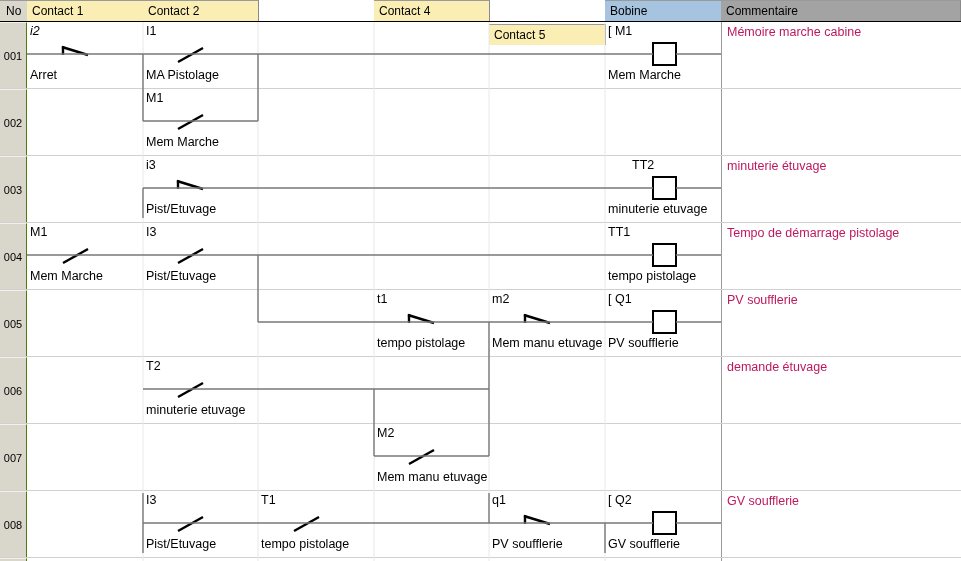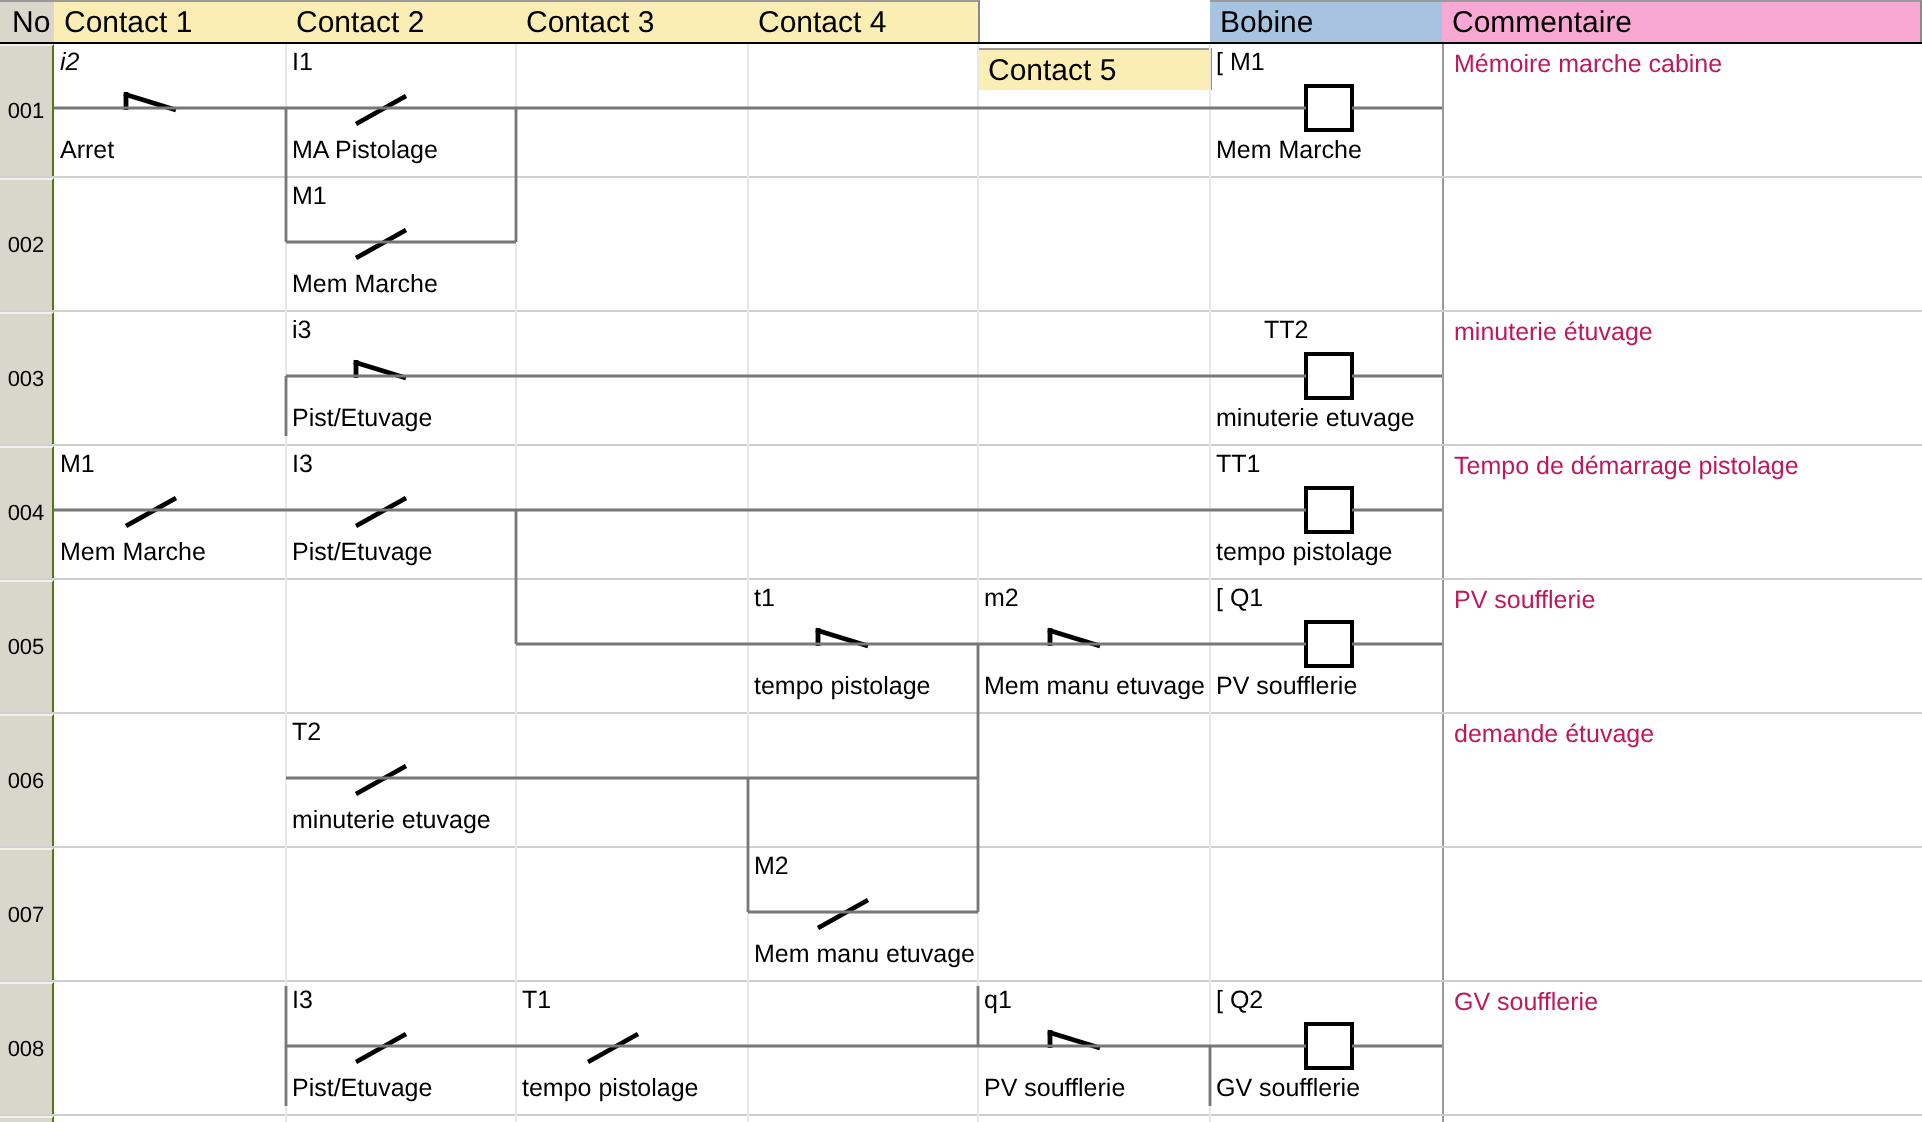--- a/index.html
+++ b/index.html
@@ -20,30 +20,30 @@
   .hdr{
     position:absolute;left:0;top:0;width:961px;height:22px;
     box-sizing:border-box;
     border-bottom:1px solid #000;
   }
   .hdr .cell{
     position:absolute;top:0;height:21px;
     box-sizing:border-box;
     border-right:1px solid #8a8a8a;
     border-top:1px solid #9a9a9a;
-    font-size:15px;line-height:21px;
+    font-size:12px;line-height:21px;
     color:#000;
     padding-left:5px;
     white-space:nowrap;
     overflow:hidden;
   }
   .hdr .cell.no{background:#d9d6cc;padding-left:6px;}
   .hdr .cell.contact{background:#fbeeb4;}
   .hdr .cell.coil{background:#a6c3e0;}
-  .hdr .cell.comment{background:#f9a8d4;}
+  .hdr .cell.comment{background:#a3a3a3;}
 
   
   .row{
     position:absolute;left:0;width:961px;
     box-sizing:border-box;
     border-bottom:1px solid #d0d0d0;
   }
   .rowno{
     position:absolute;left:0;top:0;width:27px;height:100%;
     box-sizing:border-box;
@@ -76,21 +76,20 @@
 </style>
 </head>
 <body>
 
 <div id="app">
 
   <div class="hdr" id="hdr">
       <div class="cell no" style="left: 0px; width: 28px;">No</div>
       <div class="cell contact" style="left: 27px; width: 117px;">Contact 1</div>
       <div class="cell contact" style="left: 143px; width: 116px;">Contact 2</div>
-      <div class="cell contact" style="left: 258px; width: 117px;">Contact 3</div>
       <div class="cell contact" style="left: 374px; width: 116px;">Contact 4</div>
       <div class="cell contact" style="left: 489px; width: 117px; margin-top: 24px;">Contact 5</div>
       <div class="cell coil" style="left: 605px; width: 117px;">Bobine</div>
       <div class="cell comment" style="left: 721px; width: 240px;">Commentaire</div>
     </div>
 
   <div id="rows">
       <div class="row" style="top: 22px; height: 67px;">
         <div class="rowno">001</div>
         <div class="commentcell">Mémoire marche cabine</div>

